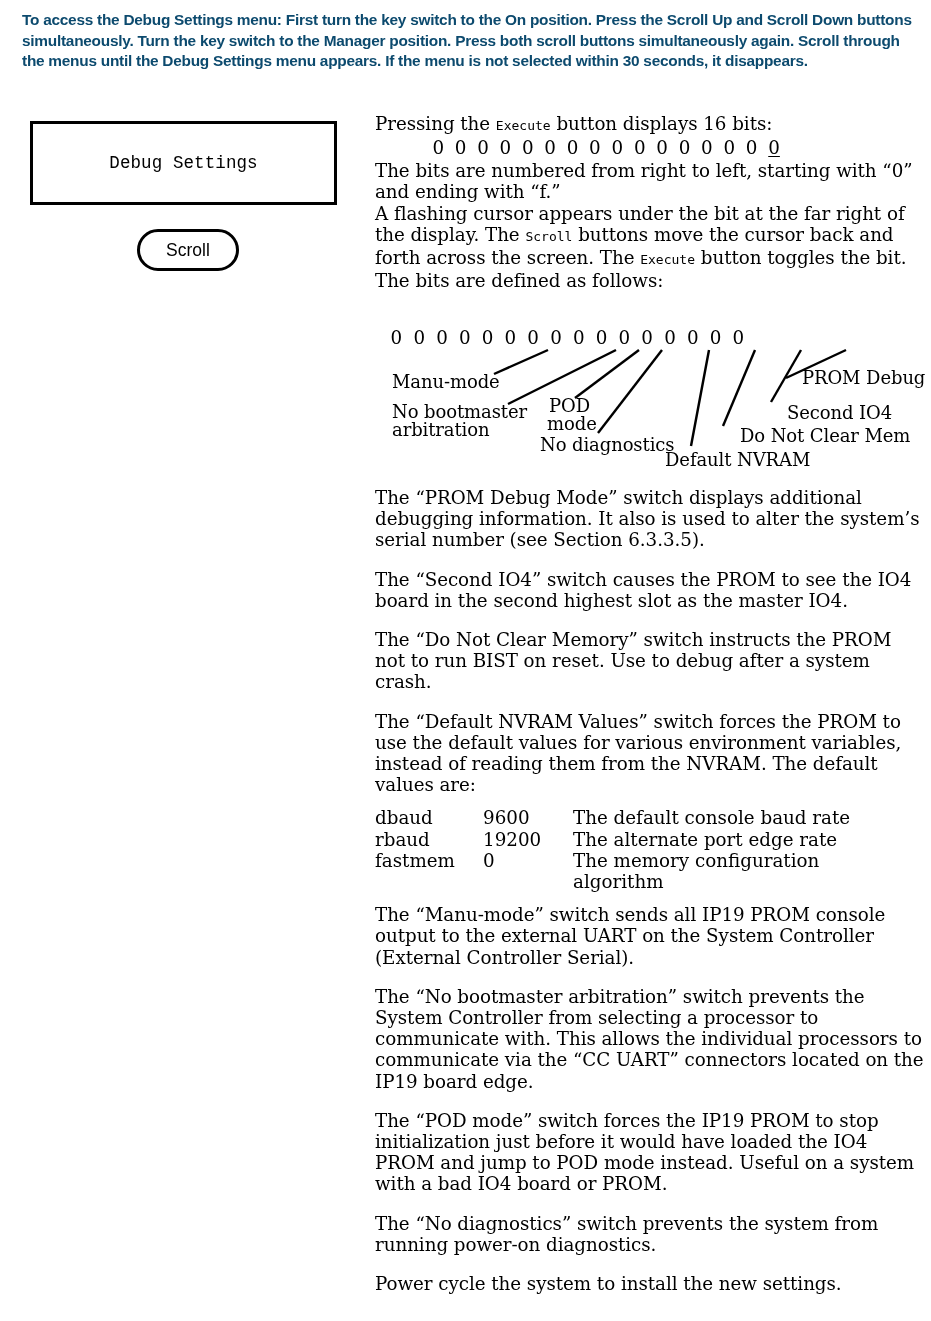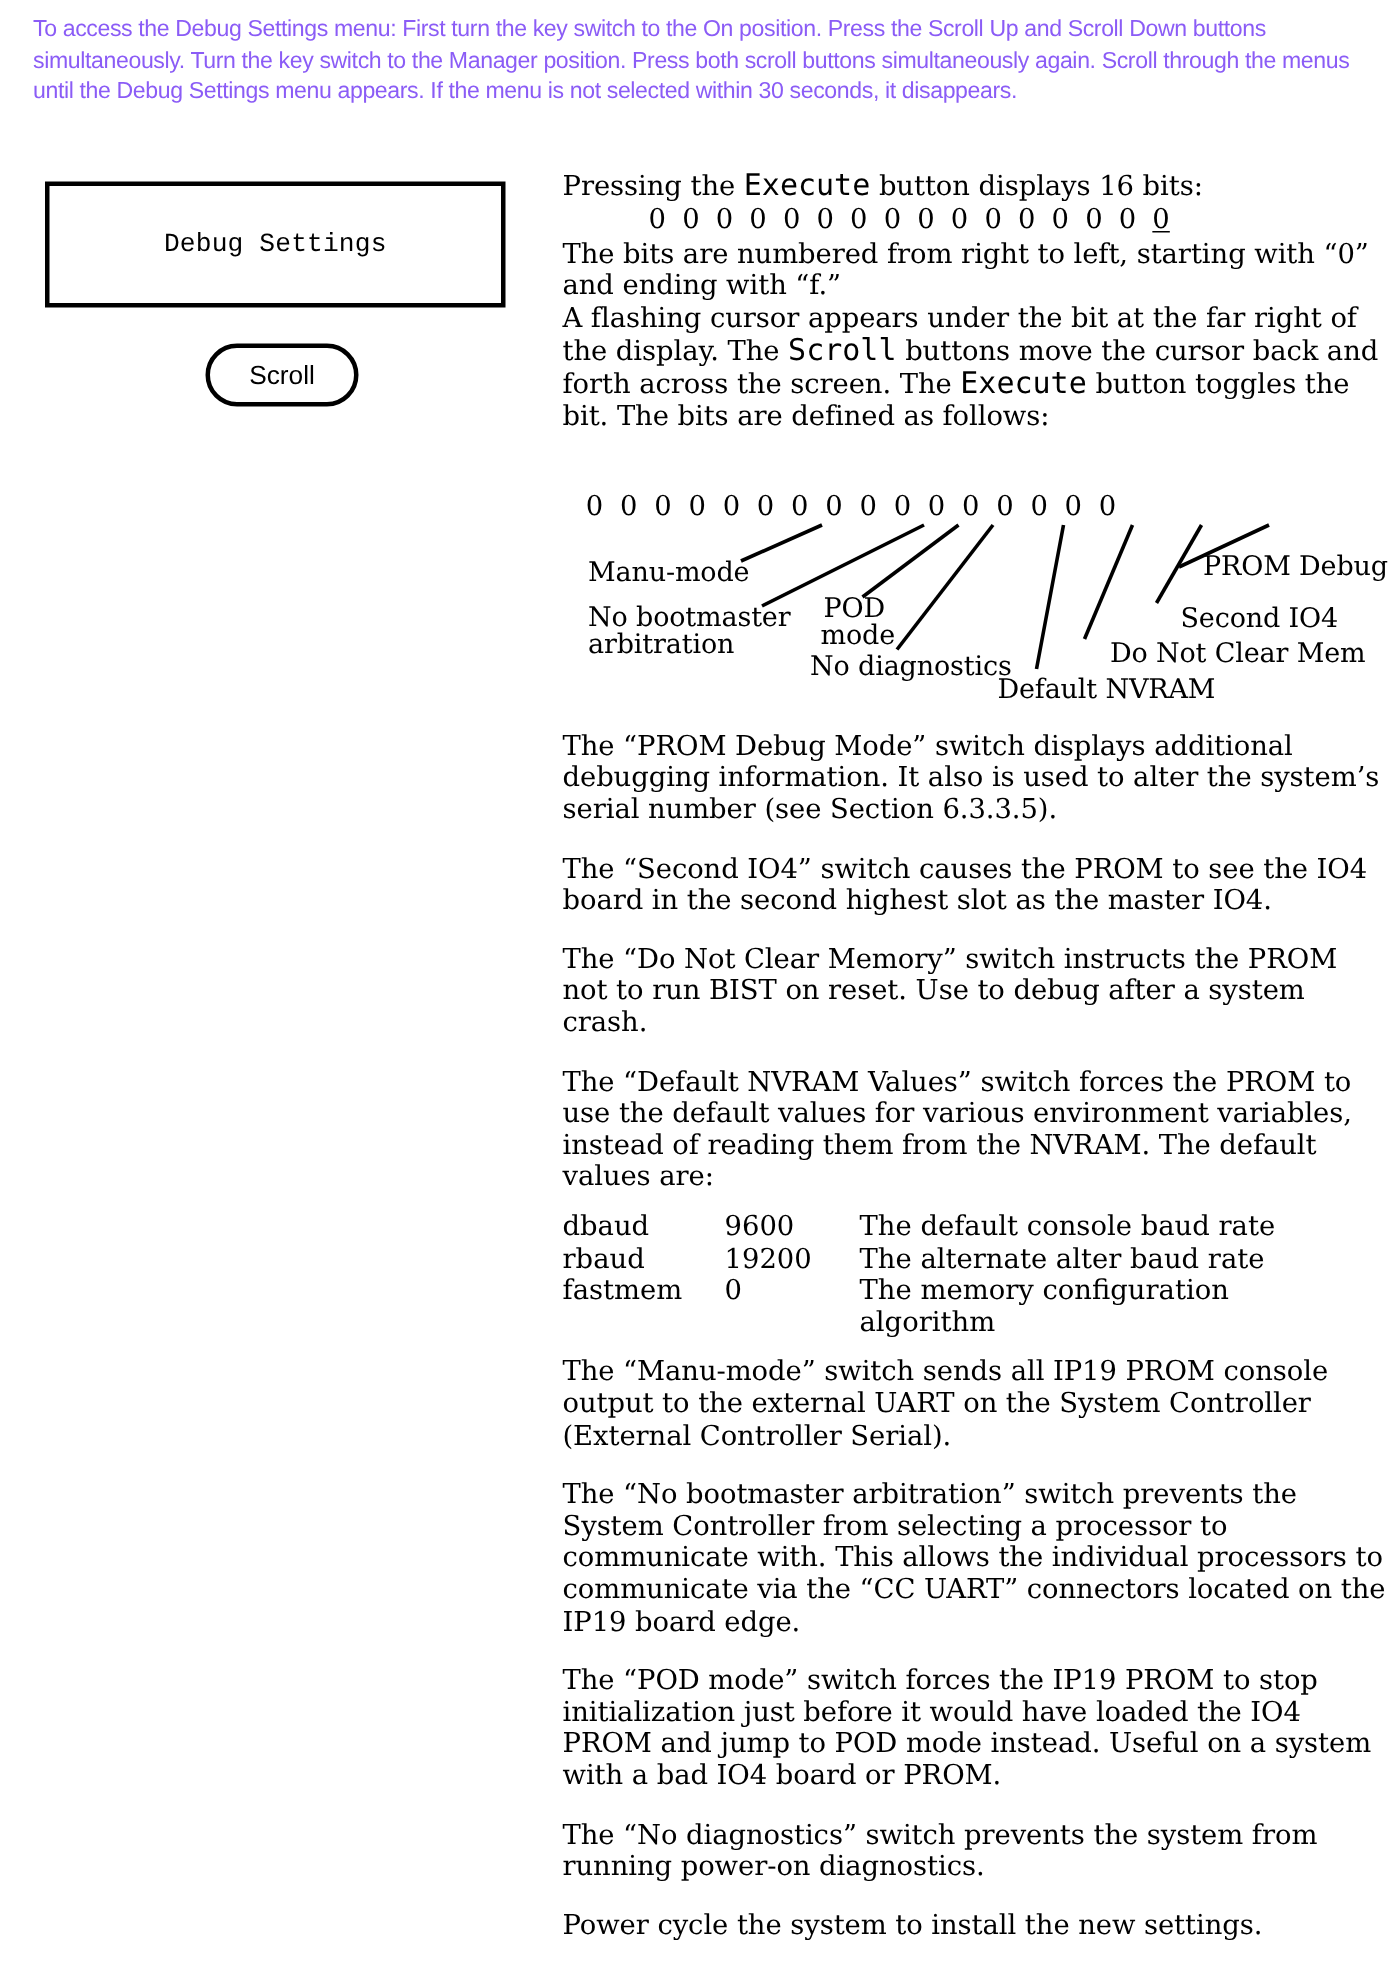--- a/index.html
+++ b/index.html
@@ -17,26 +17,26 @@
     -webkit-font-smoothing: antialiased;
   }
 
   
   #intro {
     position: absolute;
     left: 22px;
     top: 10px;
     width: 890px;
     font-family: "Liberation Sans", "DejaVu Sans", sans-serif;
-    font-weight: normal;
+    font-weight: bold;
     font-size: 15.4px;
     line-height: 20.5px;
     letter-spacing: -0.25px;
     text-align: left;
-    color: #8b5cf6;
+    color: #0c4a6e;
   }
 
   
   #menu-graphic {
     position: absolute;
     left: 0px;
     top: 110px;
     width: 365px;
     height: 180px;
   }
@@ -90,21 +90,21 @@
   }
   .para {
     font-size: 18.3px;
     line-height: 21.2px;
     margin: 0 0 0 0;
     text-align: left;
     letter-spacing: -0.05px;
   }
   .mono {
     font-family: "DejaVu Sans Mono", "Liberation Mono", monospace;
-    font-size: 20px;
+    font-size: 13px;
     letter-spacing: 0px;
   }
   .gap-m { height: 12px; }
   .gap-l { height: 18px; }
 
   
   #bitrow-1 {
     font-size: 18.3px;
     line-height: 24px;
     padding-left: 52px;
@@ -240,21 +240,21 @@
   <table id="defaults-table">
     <tbody>
         <tr>
           <td class="c-name">dbaud</td>
           <td class="c-value">9600</td>
           <td class="c-desc">The default console baud rate</td>
         </tr>
         <tr>
           <td class="c-name">rbaud</td>
           <td class="c-value">19200</td>
-          <td class="c-desc">The alternate alter baud rate</td>
+          <td class="c-desc">The alternate port edge rate</td>
         </tr>
         <tr>
           <td class="c-name">fastmem</td>
           <td class="c-value">0</td>
           <td class="c-desc">The memory configuration algorithm</td>
         </tr>
       </tbody>
   </table>
   <div class="gap-m"></div>
 

